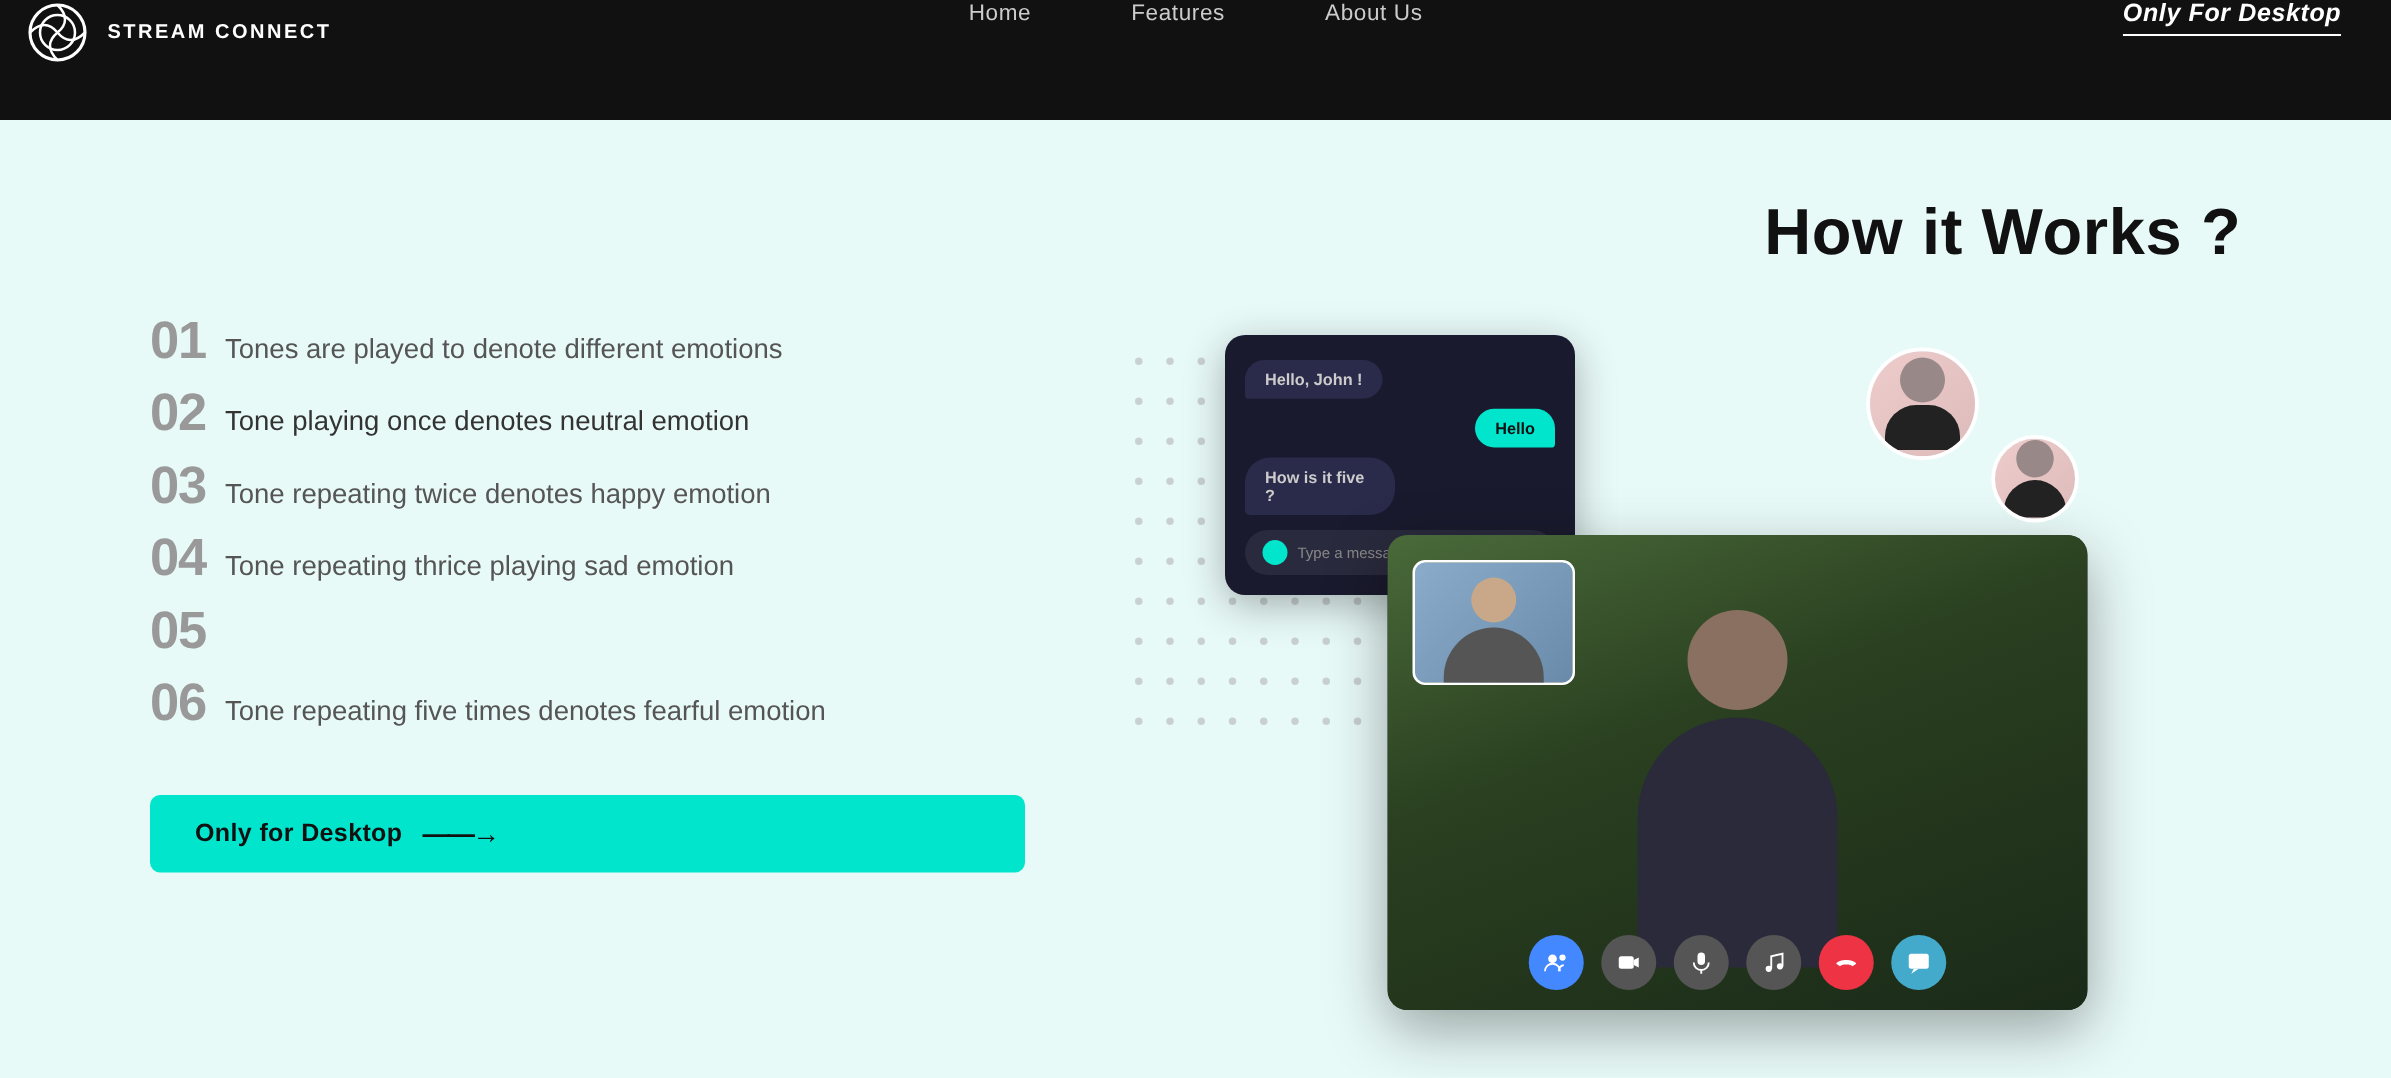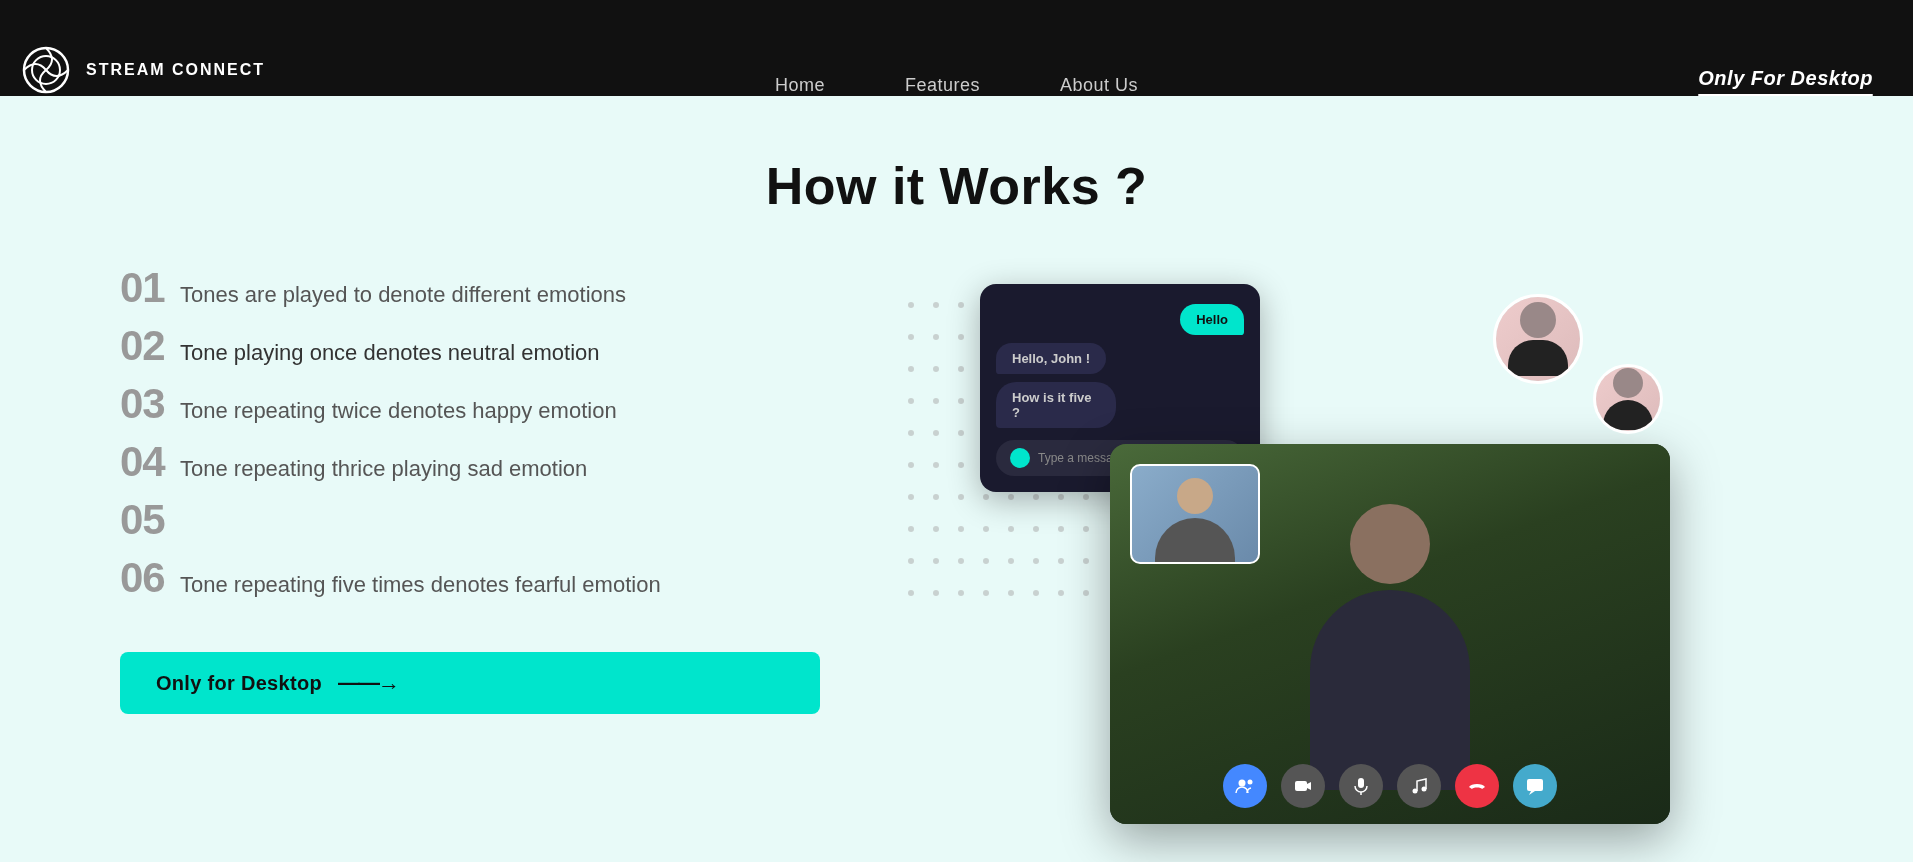--- a/index.html
+++ b/index.html
@@ -4,21 +4,21 @@
   <style>
     * { margin: 0; padding: 0; box-sizing: border-box; }
     body { font-family: 'Segoe UI', Arial, sans-serif; background: #e8faf8; width: 1913px; min-height: 862px; overflow-x: hidden; }
 
     
     nav {
       background: #111;
       width: 100%;
       height: 96px;
       display: flex;
-      align-items: flex-end;
+      align-items: flex-start;
       justify-content: space-between;
       padding: 0 40px 0 20px;
       position: relative;
     }
     .nav-logo {
       display: flex;
       align-items: center;
       gap: 14px;
     }
     .nav-logo-icon {
@@ -64,25 +64,25 @@
     }
 
     
     .main-content {
       padding: 60px 120px 40px 120px;
       background: #e8faf8;
       min-height: 766px;
       position: relative;
     }
     .section-title {
-      text-align: center;
+      text-align: right;
       font-size: 52px;
       font-weight: 700;
       color: #111;
-      margin-bottom: 48px;
+      margin-bottom: 32px;
       letter-spacing: 0.5px;
     }
 
     
     .steps-section {
       display: flex;
       gap: 80px;
     }
     .steps-list {
       flex: 0 0 700px;
@@ -501,25 +501,25 @@
           <div class="dot"></div>
           <div class="dot"></div>
           <div class="dot"></div>
           <div class="dot"></div>
           <div class="dot"></div>
           <div class="dot"></div>
           <div class="dot"></div>
       </div>
 
       <div class="chat-window">
+        <div class="chat-bubble left">
+          <div class="chat-bubble-inner dark">Hello, John !</div>
+        </div>
         <div class="chat-bubble">
           <div class="chat-bubble-inner">Hello</div>
-        </div>
-        <div class="chat-bubble left">
-          <div class="chat-bubble-inner dark">Hello, John !</div>
         </div>
         <div class="chat-bubble left">
           <div class="chat-bubble-inner dark">How is it five ?</div>
         </div>
         <div class="chat-input-bar">
           <div class="chat-input-icon"></div>
           <span class="chat-input-placeholder">Type a message...</span>
         </div>
       </div>
 

